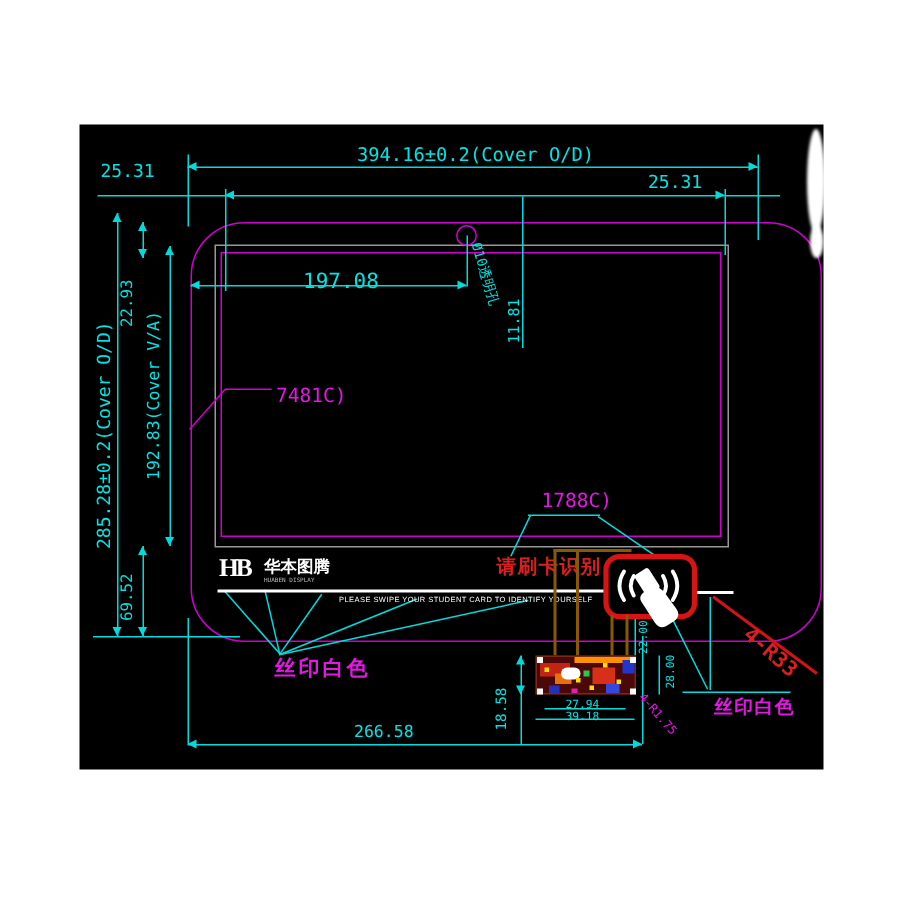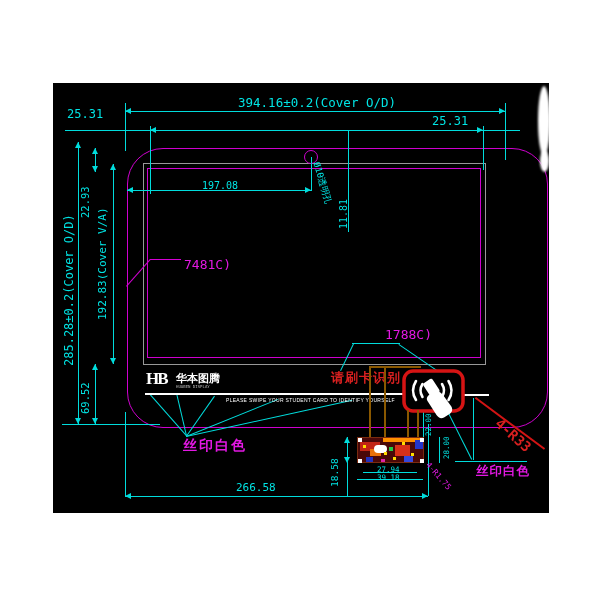--- a/index.html
+++ b/index.html
@@ -101,38 +101,38 @@
   <div class="ar ar-u" style="left:92px;top:148px;"></div>
   <div class="ar ar-d" style="left:92px;top:166px;"></div>
   <div class="ar ar-u" style="left:92px;top:364px;"></div>
   <div class="ar ar-d" style="left:92px;top:418px;"></div>
   <div class="ar ar-u" style="left:344px;top:437px;"></div>
   <div class="ar ar-d" style="left:344px;top:457px;"></div>
 
   <div class="ct" style="left:238px;top:97px;font-size:12.5px;">394.16±0.2(Cover O/D)</div>
   <div class="ct" style="left:67px;top:108px;font-size:12px;">25.31</div>
   <div class="ct" style="left:432px;top:115px;font-size:12px;">25.31</div>
-  <div class="ct" style="left:202px;top:181px;font-size:10px;">197.08</div>
+  <div class="ct" style="left:202px;top:181px;font-size:14px;">197.08</div>
   <div class="ct" style="left:320px;top:161px;font-size:9px;transform:rotate(73deg);transform-origin:left top;">Ø10透明孔</div>
   <div class="ct vt" style="left:339px;top:229px;font-size:10px;">11.81</div>
   <div class="ct vt" style="left:63px;top:366px;font-size:12px;">285.28±0.2(Cover O/D)</div>
   <div class="ct vt" style="left:80px;top:218px;font-size:10.5px;">22.93</div>
   <div class="ct vt" style="left:97px;top:320px;font-size:11px;">192.83(Cover V/A)</div>
   <div class="ct vt" style="left:80px;top:414px;font-size:10.5px;">69.52</div>
   <div class="ct" style="left:236px;top:482px;font-size:11px;">266.58</div>
   <div class="ct vt" style="left:330px;top:487px;font-size:9.5px;">18.58</div>
   <div class="ct" style="left:377px;top:466px;font-size:7.5px;">27.94</div>
   <div class="ct" style="left:377px;top:474px;font-size:7.5px;">39.18</div>
   <div class="ct vt" style="left:425px;top:436px;font-size:7.5px;">22.00</div>
   <div class="ct vt" style="left:443px;top:459px;font-size:7.5px;">28.00</div>
   <div class="mt" style="left:430px;top:461px;font-size:8px;transform:rotate(49deg);transform-origin:left top;">4-R1.75</div>
   <div class="rt" style="left:502px;top:416px;font-size:14px;font-weight:bold;font-family:'DejaVu Sans Mono',monospace;transform:rotate(41deg);transform-origin:left top;">4-R33</div>
 
   <div class="mt" style="left:184px;top:258px;font-size:13px;">7481C)</div>
-  <div class="mt" style="left:361px;top:328px;font-size:13px;margin-left:24px;">1788C)</div>
+  <div class="mt" style="left:361px;top:328px;font-size:13px;">1788C)</div>
   <div class="mt" style="left:183px;top:438px;font-size:14px;font-weight:bold;letter-spacing:2px;font-family:'Liberation Sans',sans-serif;">丝印白色</div>
   <div class="mt" style="left:476px;top:465px;font-size:12.5px;font-weight:bold;letter-spacing:1px;font-family:'Liberation Sans',sans-serif;">丝印白色</div>
 
   <div class="wln" style="left:145px;top:393px;width:258px;height:2px;"></div>
   <div class="wln" style="left:464px;top:394px;width:25px;height:2px;"></div>
   <div class="wt" style="left:146px;top:370px;font-size:17px;font-weight:bold;font-family:'Liberation Serif',serif;letter-spacing:-2px;text-align:right;">HB</div>
   <div class="wt" style="left:176px;top:373px;font-size:11px;font-weight:bold;font-family:'Liberation Sans',sans-serif;">华本图腾</div>
   <div class="wt" style="left:176px;top:385px;font-size:4px;color:#bbb;">HUABEN DISPLAY</div>
   <div class="rt" style="left:331px;top:371px;font-size:13px;font-weight:bold;letter-spacing:1px;font-family:'Liberation Sans',sans-serif;">请刷卡识别</div>
   <div class="wt" style="left:226px;top:398px;font-size:5px;letter-spacing:0.3px;font-family:'Liberation Sans',sans-serif;">PLEASE SWIPE YOUR STUDENT CARD TO IDENTIFY YOURSELF</div>

